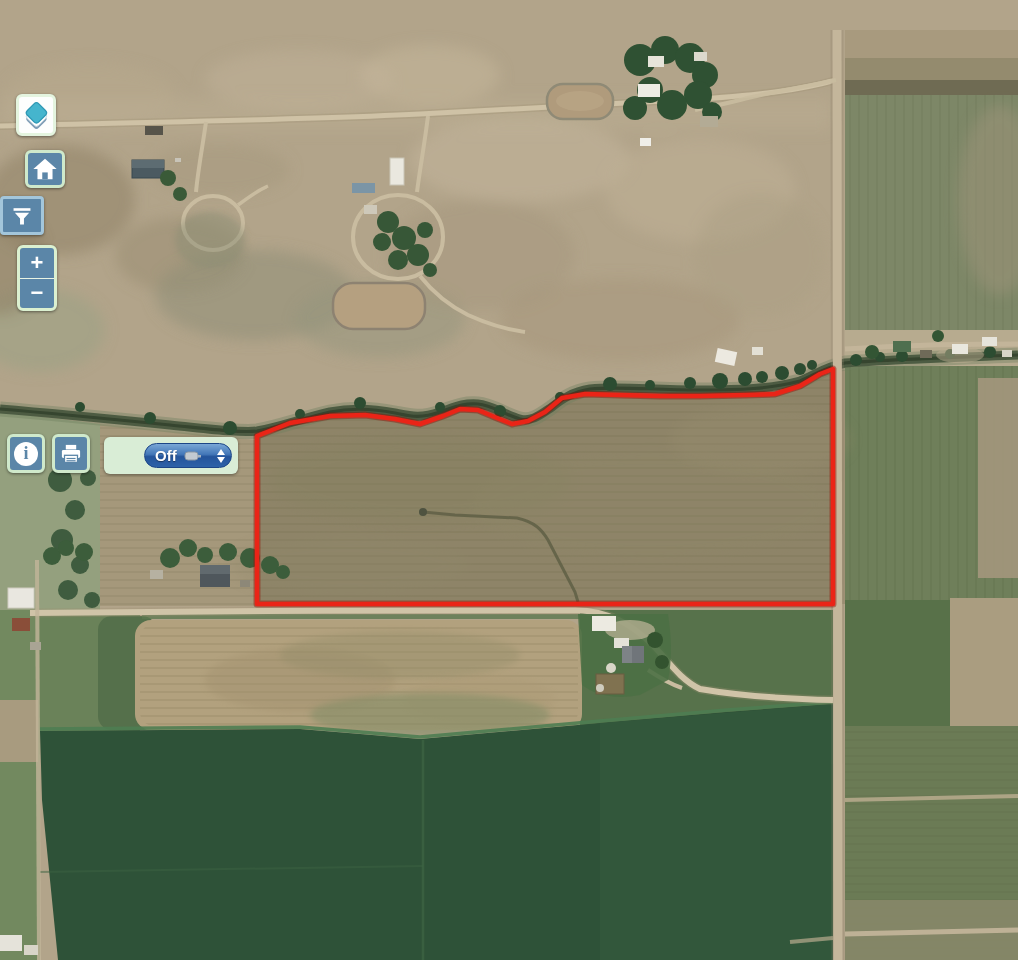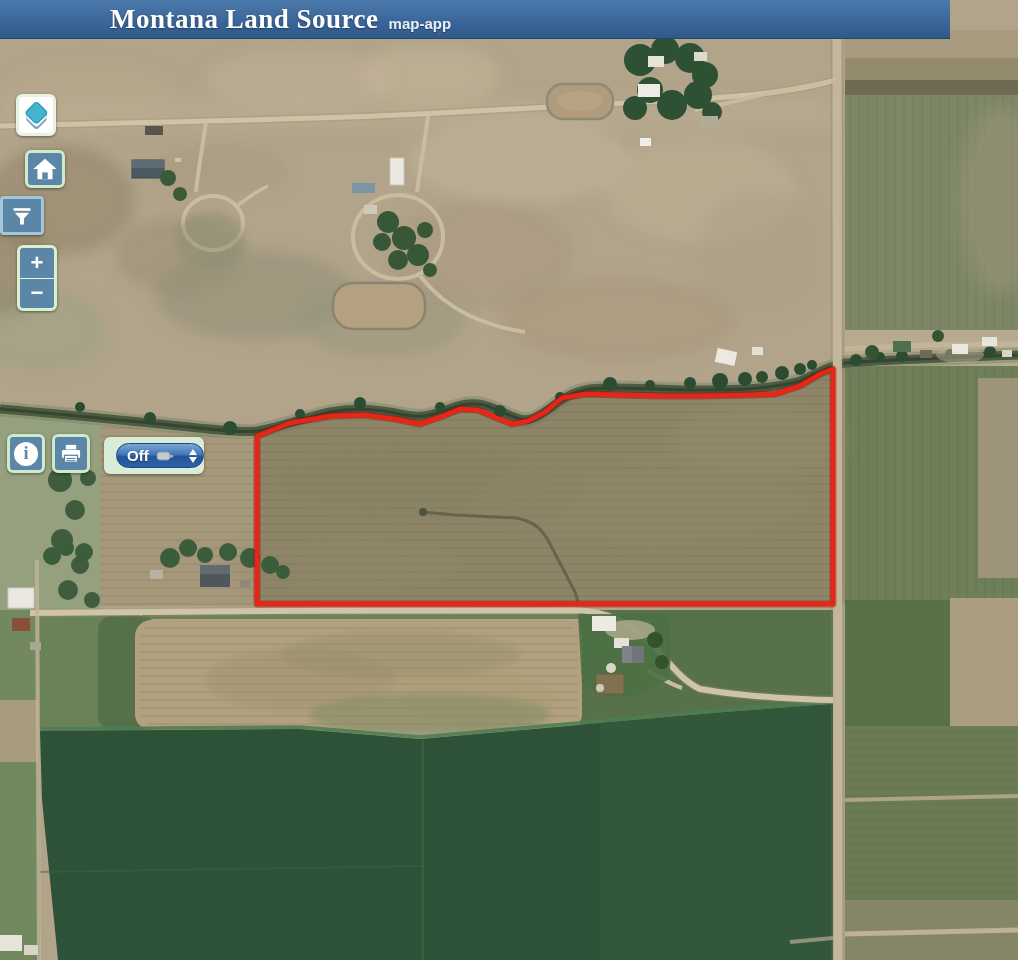--- a/index.html
+++ b/index.html
@@ -56,21 +56,21 @@
   .btn-info{left:7px;top:434px;width:38px;height:39px;}
   .btn-print{left:52px;top:434px;width:38px;height:39px;}
   .info-circle{width:24px;height:24px;border-radius:50%;background:#fff;display:flex;
     align-items:center;justify-content:center;}
   .info-circle span{font-family:"Liberation Serif",serif;font-weight:bold;font-size:18px;
     color:#5b86a8;line-height:1;margin-top:-1px;}
 
   
   .select-wrap{position:absolute;left:104px;top:437px;width:100px;height:37px;z-index:15;
     background:#d9edd6;border-radius:6px;box-shadow:0 1px 3px rgba(0,0,0,.4);
-    display:flex;align-items:center;justify-content:flex-end;cursor:pointer;}
+    display:flex;align-items:center;justify-content:center;cursor:pointer;padding-left:34px;}
   .select-pill{width:88px;height:25px;border-radius:13px;border:1px solid #1c4587;
     background:linear-gradient(#7aa7d6,#4377b8 45%,#24549b 55%,#2d62a8);
     display:flex;align-items:center;padding:0 6px;box-sizing:border-box;}
   .select-pill .val{color:#fff;font-weight:bold;font-size:15px;margin-left:4px;
     text-shadow:0 1px 1px rgba(0,0,0,.4);}
   .tape{margin-left:7px;flex:0 0 auto;}
   .stepper{margin-left:auto;display:flex;flex-direction:column;align-items:center;gap:2px;}
   .stepper i{display:block;width:0;height:0;border-left:4px solid transparent;border-right:4px solid transparent;}
   .stepper .up{border-bottom:6px solid #fff;}
   .stepper .down{border-top:6px solid #fff;}
@@ -338,24 +338,20 @@
       <rect x="0" y="935" width="22" height="16" fill="#e5e3da"></rect>
       <rect x="24" y="945" width="14" height="10" fill="#d8d5c8"></rect>
     </g>
 
     <g>
       <path d="M257,436 L290,423 L330,416 L365,415 L395,419 L420,424 L443,416 L460,409 L478,410 L497,418 L512,424 L528,421 L545,412 L562,398 L585,394 L620,395 L660,396 L700,396 L745,395 L775,394 L800,386 L820,374 L833,369 L833,604 L257,604 Z" fill="none" stroke="#8f1107" stroke-width="7" stroke-linejoin="round" opacity=".45"></path>
       <path d="M257,436 L290,423 L330,416 L365,415 L395,419 L420,424 L443,416 L460,409 L478,410 L497,418 L512,424 L528,421 L545,412 L562,398 L585,394 L620,395 L660,396 L700,396 L745,395 L775,394 L800,386 L820,374 L833,369 L833,604 L257,604 Z" fill="none" stroke="#ea2417" stroke-width="4.5" stroke-linejoin="round"></path>
     </g>
   </svg>
 
-  <div class="header">
-    <div class="header-title">Montana Land Source</div>
-    <div class="header-sub">map-app</div>
-  </div>
 
 
   <div class="mbtn btn-layers">
     <svg width="34" height="34" viewBox="0 0 40 40">
       <rect x="11" y="15" width="19" height="19" rx="4" transform="rotate(45 20.5 24.5)" fill="#7d9cb5"></rect>
       <rect x="11" y="12" width="19" height="19" rx="4" transform="rotate(45 20.5 21.5)" fill="#ffffff" stroke="#c2d2dd" stroke-width="1"></rect>
       <rect x="11" y="8" width="19" height="19" rx="4" transform="rotate(45 20.5 17.5)" fill="#45b5cd" stroke="#2e98b4" stroke-width="1.5"></rect>
     </svg>
   </div>
 

